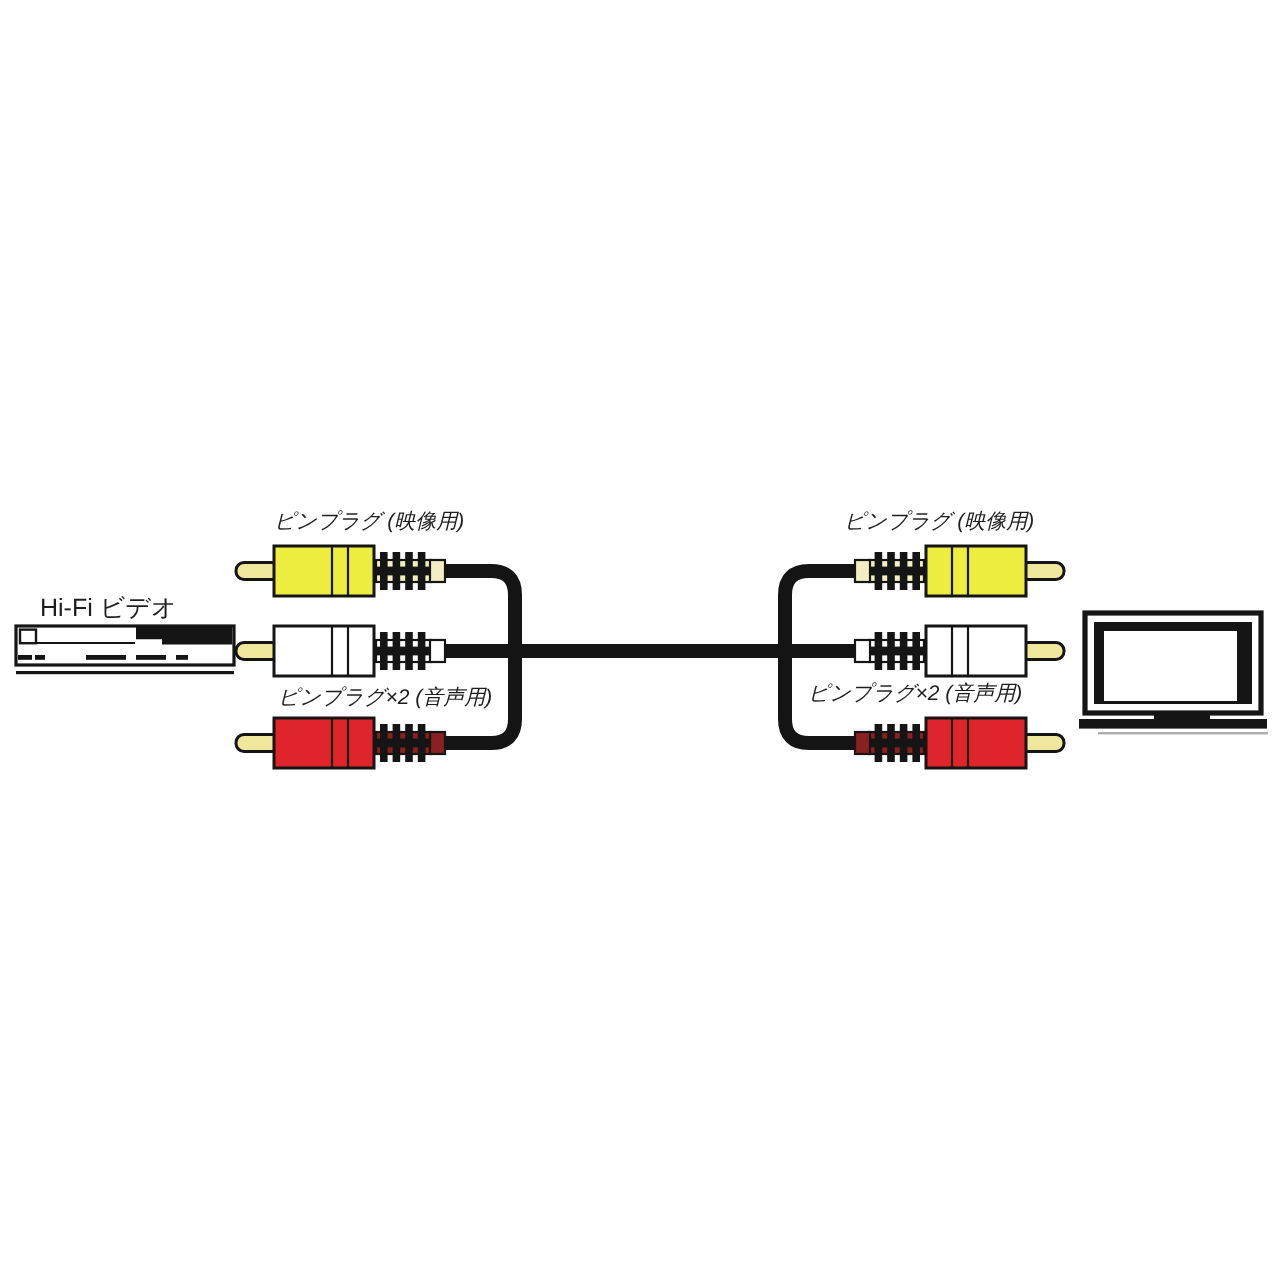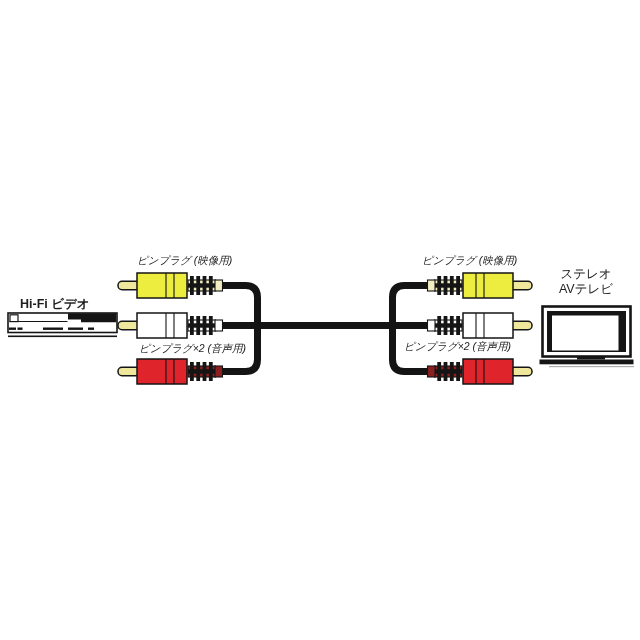--- a/index.html
+++ b/index.html
@@ -143,28 +143,24 @@
     <g>
       <rect x="542.5" y="306.5" width="88" height="50" fill="#ffffff" stroke="#151515" stroke-width="2.6"></rect>
       <rect class="ink" x="547" y="311" width="79" height="41"></rect>
       <rect x="552" y="315.5" width="66.5" height="35" fill="#ffffff"></rect>
       <rect class="ink" x="577" y="356.5" width="28" height="3"></rect>
       <rect class="ink" x="539.5" y="359.5" width="94" height="4.8"></rect>
       <rect x="549" y="366" width="85" height="1.2" fill="#adadad"></rect>
     </g>
   </svg>
 
-  <div class="label lbl-device" style="left:20px;top:296px;font-weight:bold;">Hi-Fi ビデオ</div>
+  <div class="label lbl-device" style="left:20px;top:296px;">Hi-Fi ビデオ</div>
 
   <div class="label lbl-plug" style="left:137px;top:254px;">ピンプラグ (映像用)</div>
 
   <div class="label lbl-plug" style="left:139px;top:342px;">ピンプラグ×2 (音声用)</div>
 
   <div class="label lbl-plug" style="left:422px;top:254px;">ピンプラグ (映像用)</div>
 
   <div class="label lbl-plug" style="left:404px;top:340px;">ピンプラグ×2 (音声用)</div>
 
-  <div class="label lbl-device" style="left:545px;top:267px;width:82px;text-align:center;line-height:15px;">
-    <div>ステレオ</div>
-    <div>AVテレビ</div>
-  </div>
 
 </div>
 
 </body></html>

